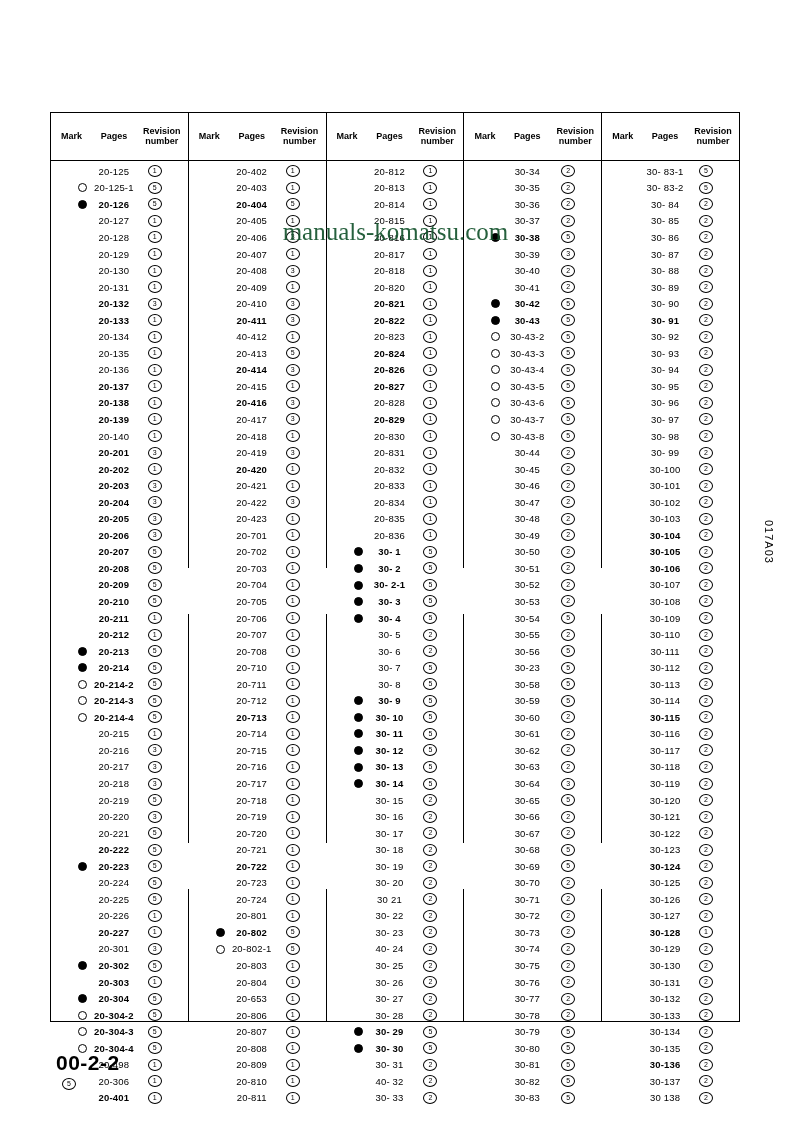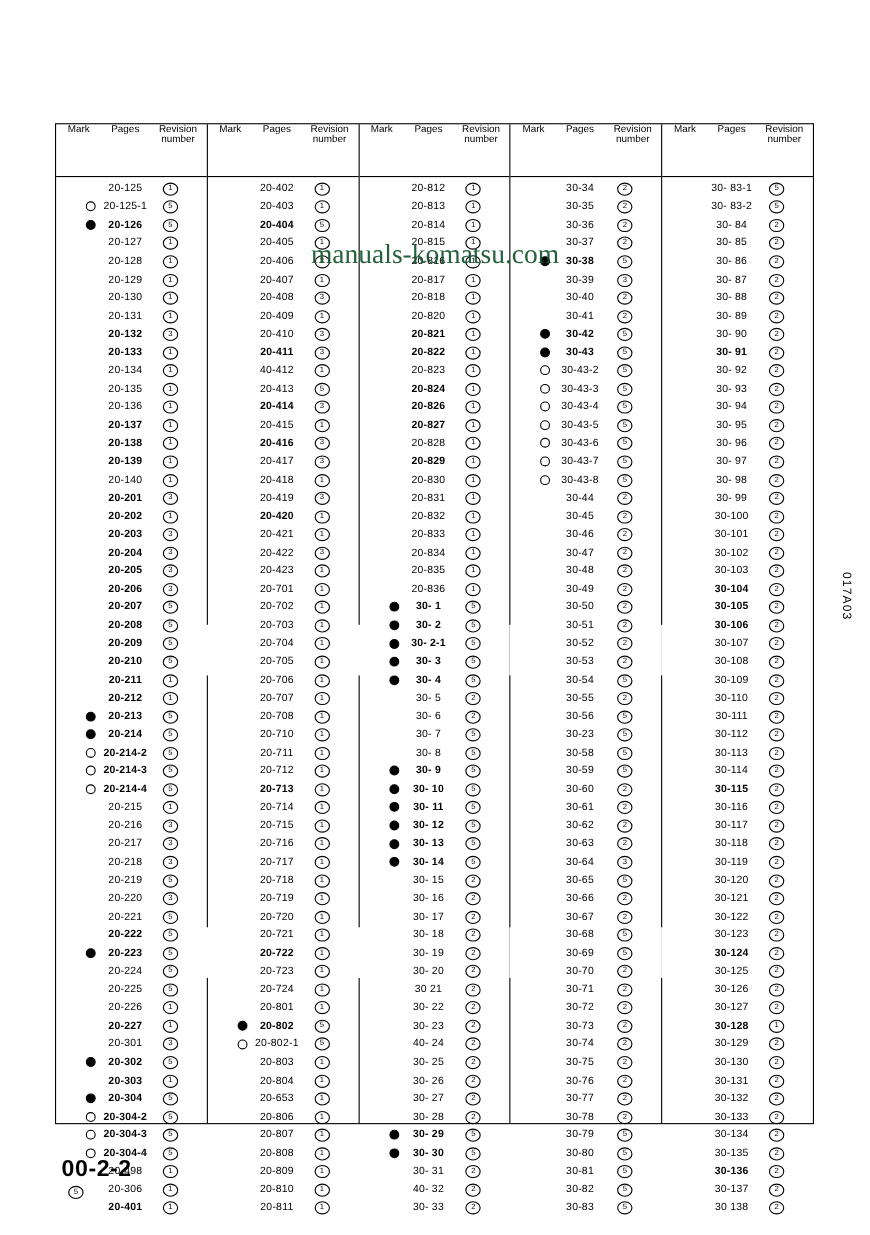--- a/index.html
+++ b/index.html
@@ -31,23 +31,24 @@
     position:relative;
     box-sizing:border-box;
   }
   .col + .col{border-left:1.4px solid #000;}
 
   
   .col-head{
     height:48px;
     border-bottom:1.4px solid #000;
     display:flex;
+    align-items:center;
     box-sizing:border-box;
     font-size:9px;
-    font-weight:normal;
+    font-weight:bold;
   }
   .hc{text-align:center;line-height:1.05;}
   .hc-mark{width:30%;}
   .hc-pages{width:32%;}
   .hc-rev{width:38%;}
 
   
   .col-body{padding-top:2px;}
   .row{
     display:flex;

